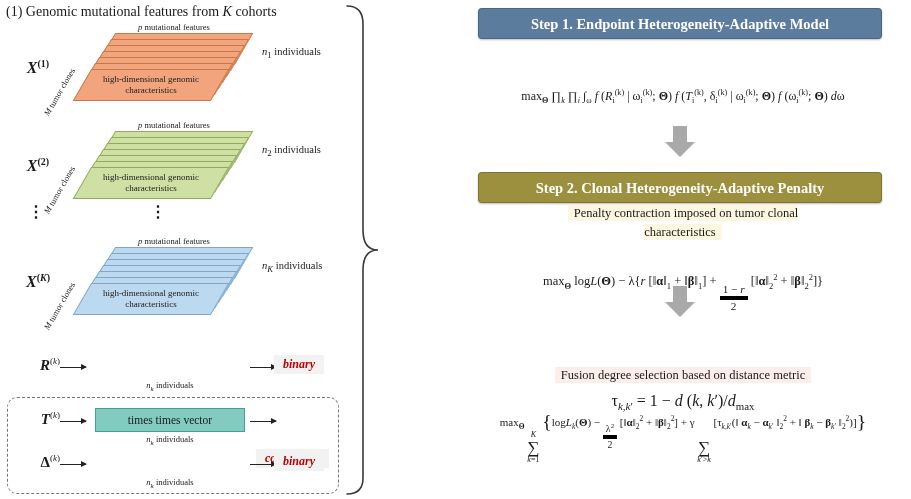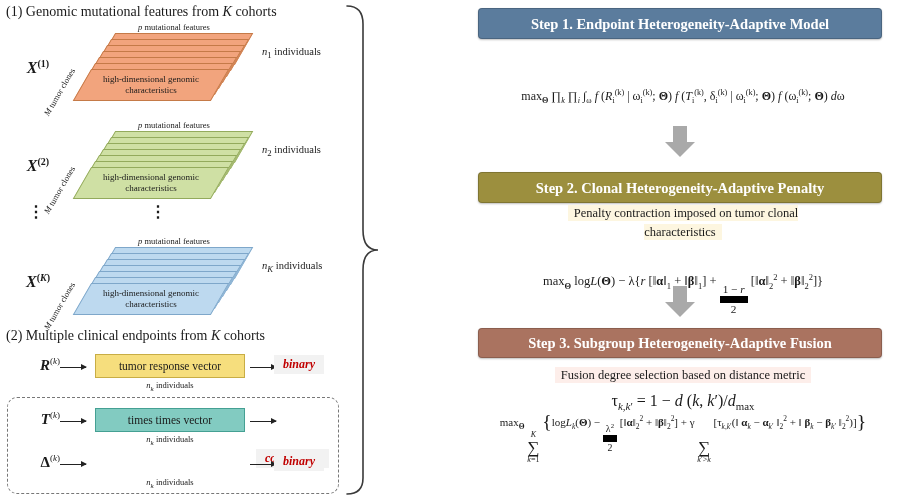--- a/index.html
+++ b/index.html
@@ -72,21 +72,21 @@
   .d2{top:204px;} .d2 .wrap{max-width:300px;} .d2 .hl{background:var(--step2_desc_bg);}
   .d3{top:366px;} .d3 .hl{background:var(--step3_desc_bg);}
   .formula{position:absolute;left:0;right:0;text-align:center;}
   .f1{top:88px;font-size:12px;}
   .f2{top:246px;font-size:12.5px;margin-top:26px;}
   .ftau{top:392px;font-size:16px;}
   .f3{top:414px;font-size:11px;}
   .formula sub,.formula sup{font-size:0.68em;}
   .frac{display:inline-flex;flex-direction:column;vertical-align:-0.7em;text-align:center;
         line-height:1.15;font-size:0.9em;}
-  .frac>span:first-child{border-bottom:7px solid #000000;padding:0 3px;}
+  .frac>span:first-child{border-bottom:4px solid #000000;padding:0 3px;}
   .sum{display:inline-flex;flex-direction:column;align-items:center;vertical-align:-1.0em;line-height:1;}
   .sum .lim{font-size:8px;line-height:1.1;}
   .sum .op{font-size:17px;}
   .big{font-size:1.8em;vertical-align:-0.12em;line-height:0;}
   .down{position:absolute;left:210px;width:30px;height:31px;}
   .down .stem{position:absolute;left:8px;top:0;width:14px;height:16px;background:var(--flow_arrow);}
   .down .head{position:absolute;left:0;top:16px;width:0;height:0;border-top:15px solid var(--flow_arrow);
               border-left:15px solid transparent;border-right:15px solid transparent;}
   .dn1{top:126px;} .dn2{top:286px;}
 </style>
@@ -147,25 +147,23 @@
       <div class="sheet"></div>
       <div class="sheet"></div>
       <div class="sheet">
         <div class="face">high-dimensional genomic characteristics</div>
       </div>
     </div>
     <div class="clones"><i>M</i> tumor clones</div>
     <div class="nlabel"><i>n</i><sub><i>K</i></sub> individuals</div>
   </div>
 
-  <div class="sec-title t2">(2) Multiple clinical endpoints from <i>K</i> cohorts</div>
 
   <div class="ep-symbol" style="left:12px;top:356px;"><b><i>R</i></b><sup>(<i>k</i>)</sup></div>
   <div class="arr" style="left:60px;top:367px;"></div>
-  <div class="ep-box box-r" style="left:95px;top:354px;">tumor response vector</div>
   <div class="ep-n" style="left:95px;top:380px;"><i>n</i><sub><i>k</i></sub> individuals</div>
   <div class="arr" style="left:250px;top:367px;"></div>
   <div class="badge" style="left:274px;top:355px;">binary</div>
 
   <div class="dashed-group"></div>
 
   <div class="ep-symbol" style="left:12px;top:410px;"><b><i>T</i></b><sup>(<i>k</i>)</sup></div>
   <div class="arr" style="left:60px;top:421px;"></div>
   <div class="ep-box box-t" style="left:95px;top:408px;">times times vector</div>
   <div class="ep-n" style="left:95px;top:434px;"><i>n</i><sub><i>k</i></sub> individuals</div>
@@ -199,21 +197,20 @@
     <div class="formula f2">max<sub><b>Θ</b></sub> log<i>L</i>(<b>Θ</b>) − λ{<i>r</i> [‖<b>α</b>‖<sub>1</sub> + ‖<b>β</b>‖<sub>1</sub>] + <span class="frac">
           <span>1 − <i>r</i></span>
           <span>2</span>
         </span> [‖<b>α</b>‖<sub>2</sub><sup>2</sup> + ‖<b>β</b>‖<sub>2</sub><sup>2</sup>]}</div>
 
     <div class="down dn2">
       <div class="stem"></div>
         <div class="head"></div>
     </div>
 
-    <div class="step-h h3">Step 3. Subgroup Heterogeneity-Adaptive Fusion</div>
     <div class="desc d3">
       <span class="wrap"><span class="hl">Fusion degree selection based on distance metric</span></span>
     </div>
     <div class="formula ftau">τ<sub><i>k</i>,<i>k</i>′</sub> = 1 − <i>d</i> (<i>k</i>, <i>k</i>′)/<i>d</i><sub>max</sub></div>
     <div class="formula f3">max<sub><b>Θ</b></sub> <span class="sum">
           <span class="lim"><i>K</i></span>
           <span class="op">∑</span>
           <span class="lim"><i>k</i>=1</span>
         </span> <span class="big">{</span>log<i>L</i><sub><i>k</i></sub>(<b>Θ</b>) − <span class="frac">
           <span>λ<sup>2</sup></span>

